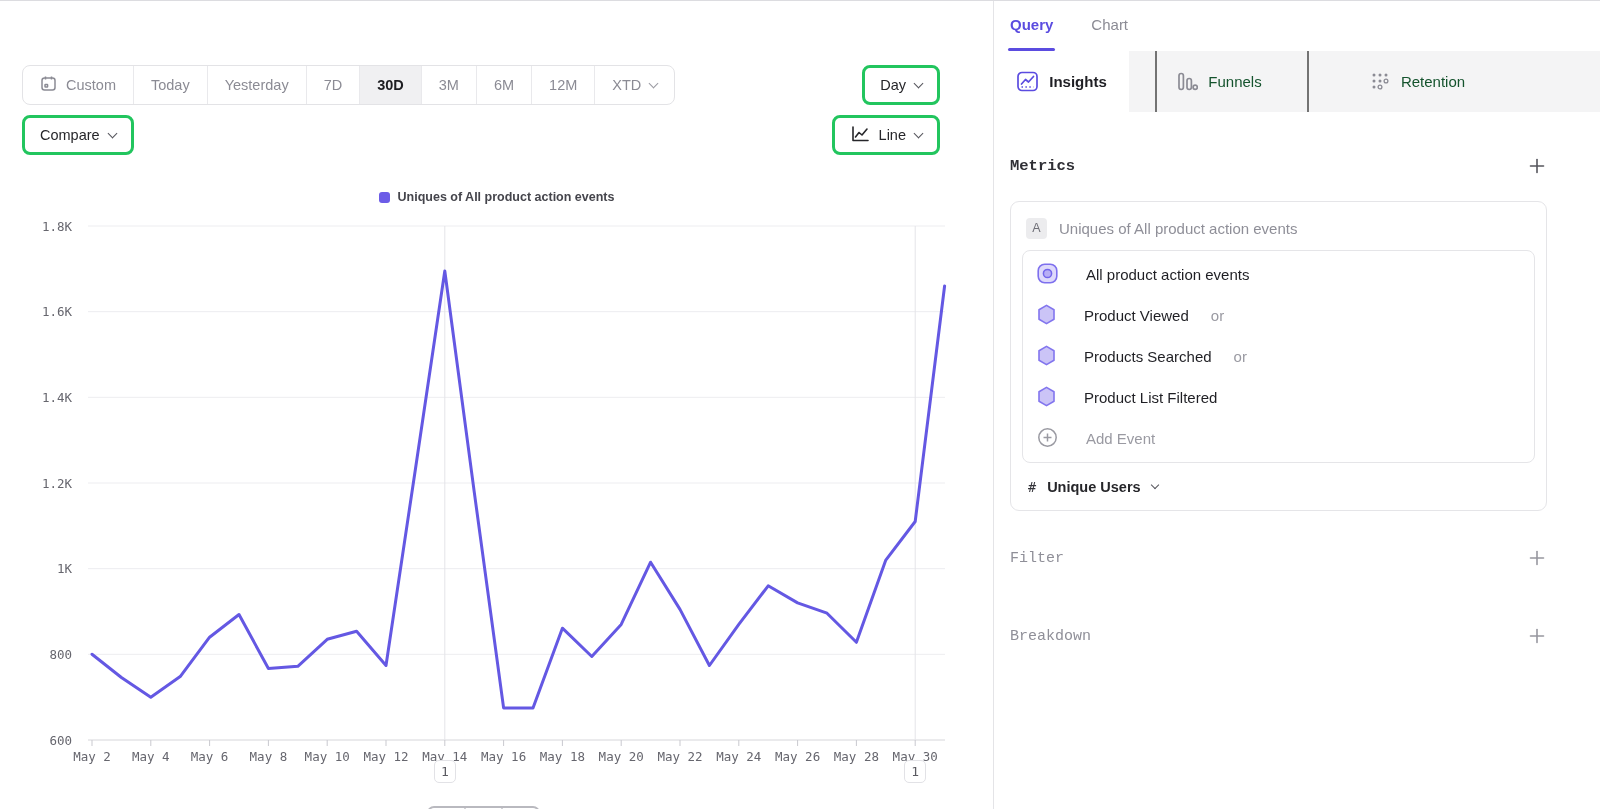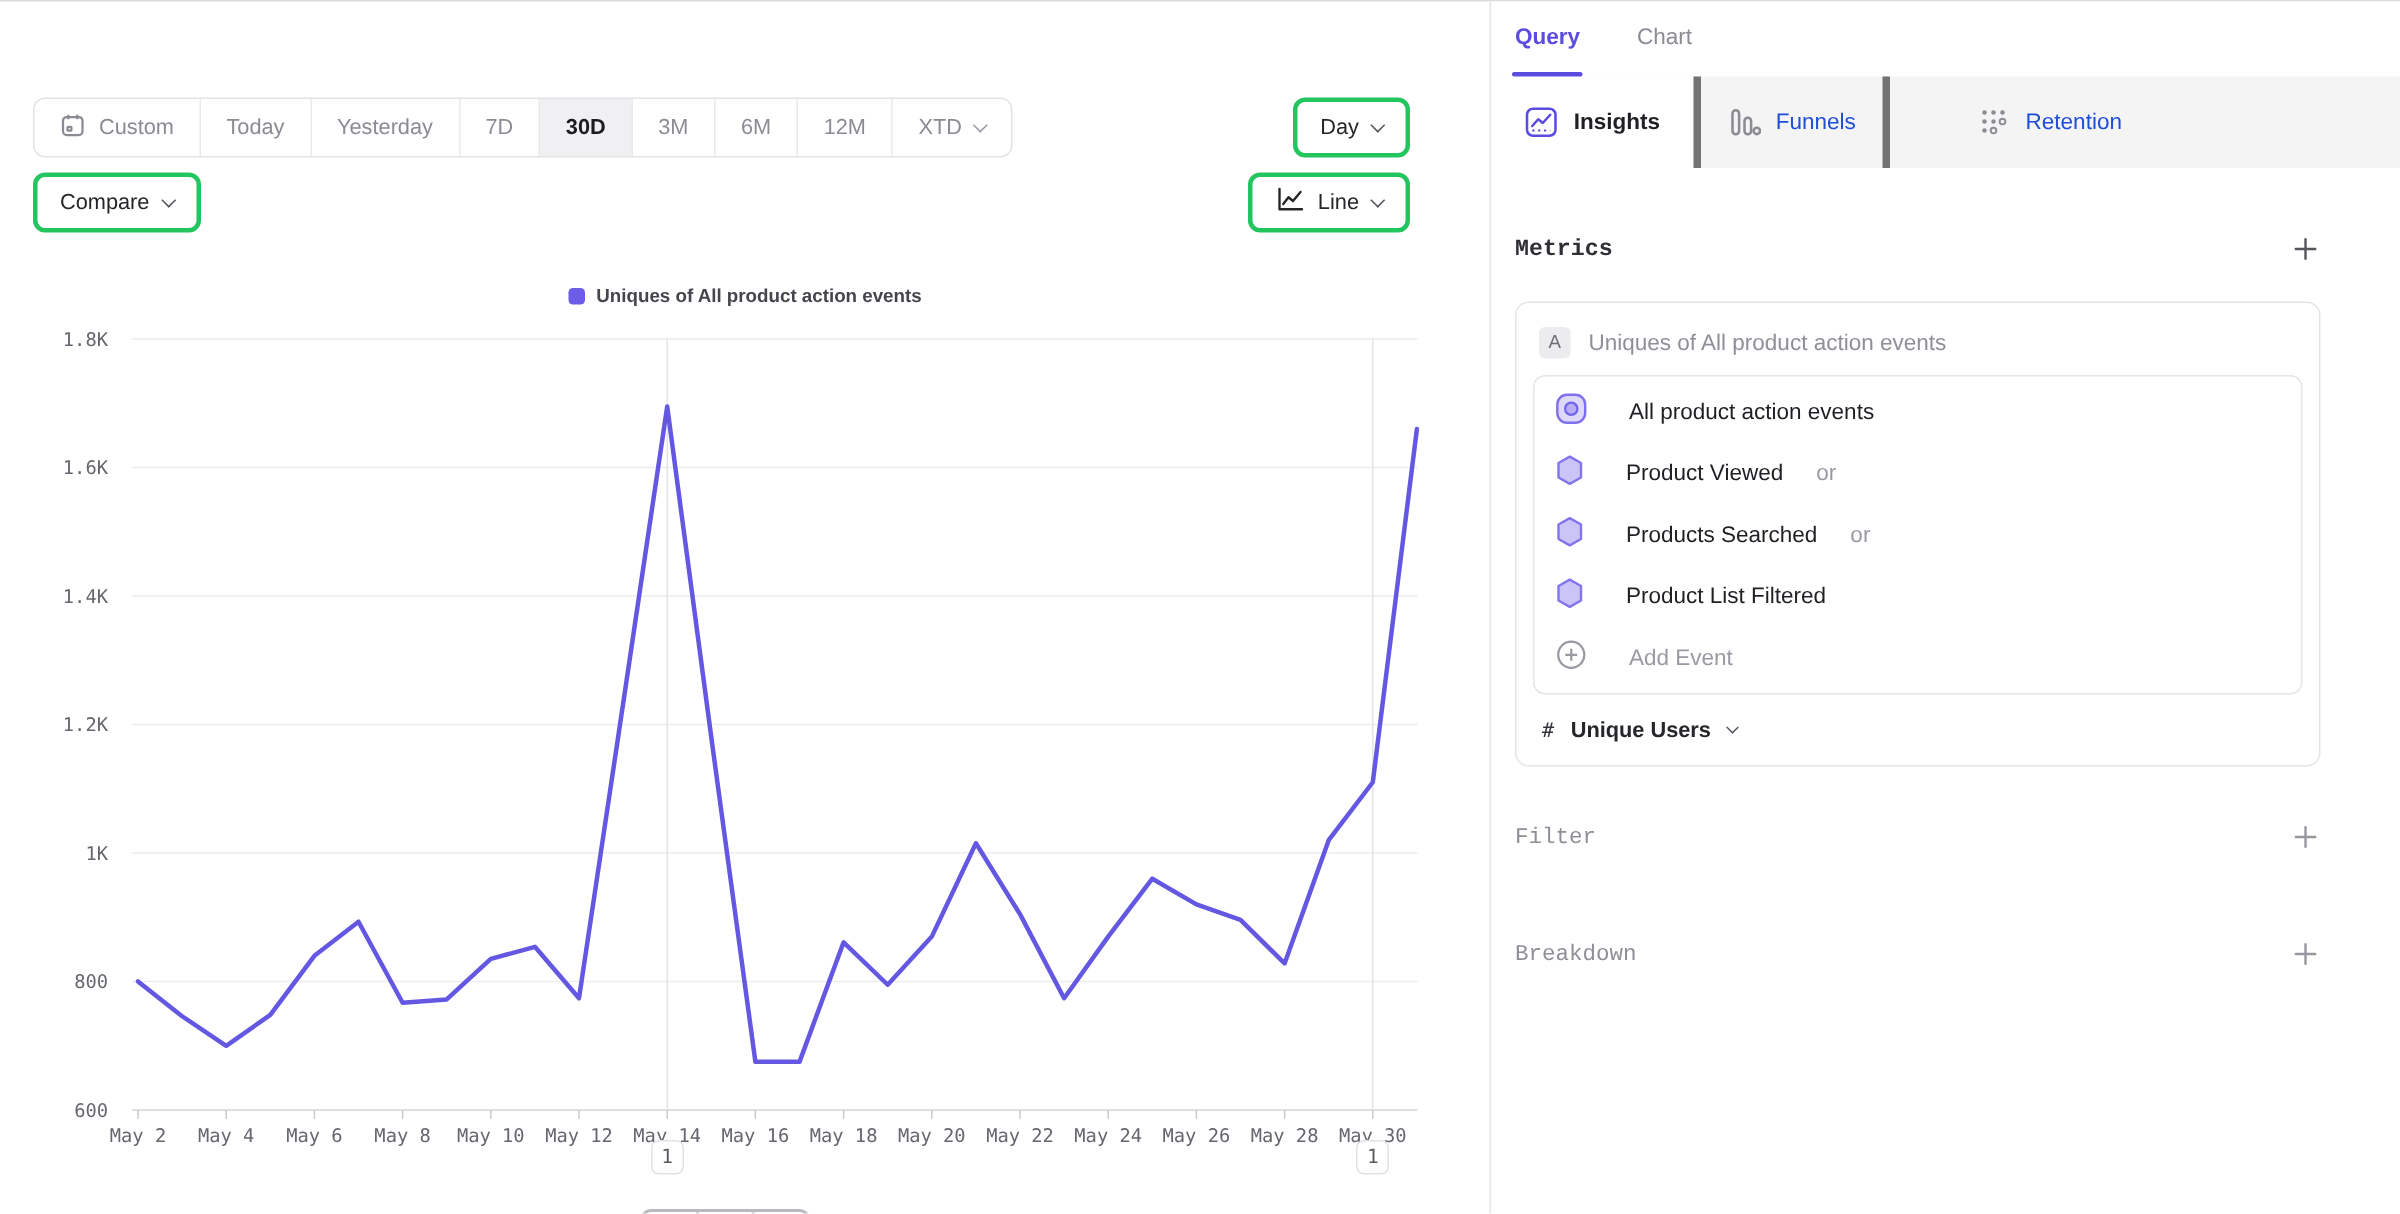--- a/index.html
+++ b/index.html
@@ -24,22 +24,22 @@
   .ann-badge { position:absolute; width:22px; height:23px; background:#fff; border:1px solid #e2e2e6; border-radius:5px; display:flex; align-items:center; justify-content:center; font-family:"DejaVu Sans Mono", monospace; font-size:13px; color:#5a5a61; cursor:pointer; }
   .bottom-sliver { position:absolute; left:427px; top:805px; width:113px; height:20px; border:2px solid #b9b9bf; border-radius:7px; background:#fff; display:flex; }
   .bottom-sliver i { flex:1; border-right:2px solid #d2d2d6; } .bottom-sliver i:last-child { border-right:none; }
 
   
   .panel { position:relative; width:607px; height:100%; border-left:1px solid #e4e4e7; background:#fff; }
   .qc-row { display:flex; gap:38px; padding:15px 0 0 16px; height:50px; }
   .qc-tab { position:relative; font-size:15px; color:#8b8b94; cursor:pointer; padding-bottom:12px; }
   .qc-tab.active { color:#5b4ce0; font-weight:700; }
   .qc-tab.active .underline { position:absolute; left:-2px; right:-2px; bottom:0; height:3px; border-radius:2px; background:#5b4ce0; }
-  .report-tabs { display:flex; height:61px; background:#f4f4f5; }
-  .rtab { display:flex; align-items:center; justify-content:center; gap:10px; font-size:15px; color:#1d4ed8; border-left:5px solid #737373; cursor:pointer; }
+  .report-tabs { display:flex; height:61px; background:#f4f4f5;gap:26px; }
+  .rtab { display:flex; align-items:center; justify-content:center; gap:10px; font-size:15px; color:#14532d; border-left:2px solid #737373; cursor:pointer; }
   .rtab:first-child { border-left:none; }
   .rtab.active { background:#fff; color:#1f1f24; font-weight:700; }
   .rtab .ticon { display:flex; }
   .panel-body { padding:0 0 0 16px; }
   .section-head { display:flex; justify-content:space-between; align-items:center; width:537px;font-family:Liberation Mono, monospace; }
   .metrics-head { margin-top:44px; }
   .metrics-title { font-size:15.5px; font-weight:700; color:#2f2f35; }
   .plus-btn { background:none; border:none; cursor:pointer; padding:2px; display:flex; }
   .metric-card { margin-top:25px; width:537px; border:1px solid #e5e5e8; border-radius:9px; background:#fff; padding:11px 11px 0 11px; }
   .metric-card-head { display:flex; align-items:center; gap:12px; height:30px; margin-bottom:7px; padding-left:4px; }

